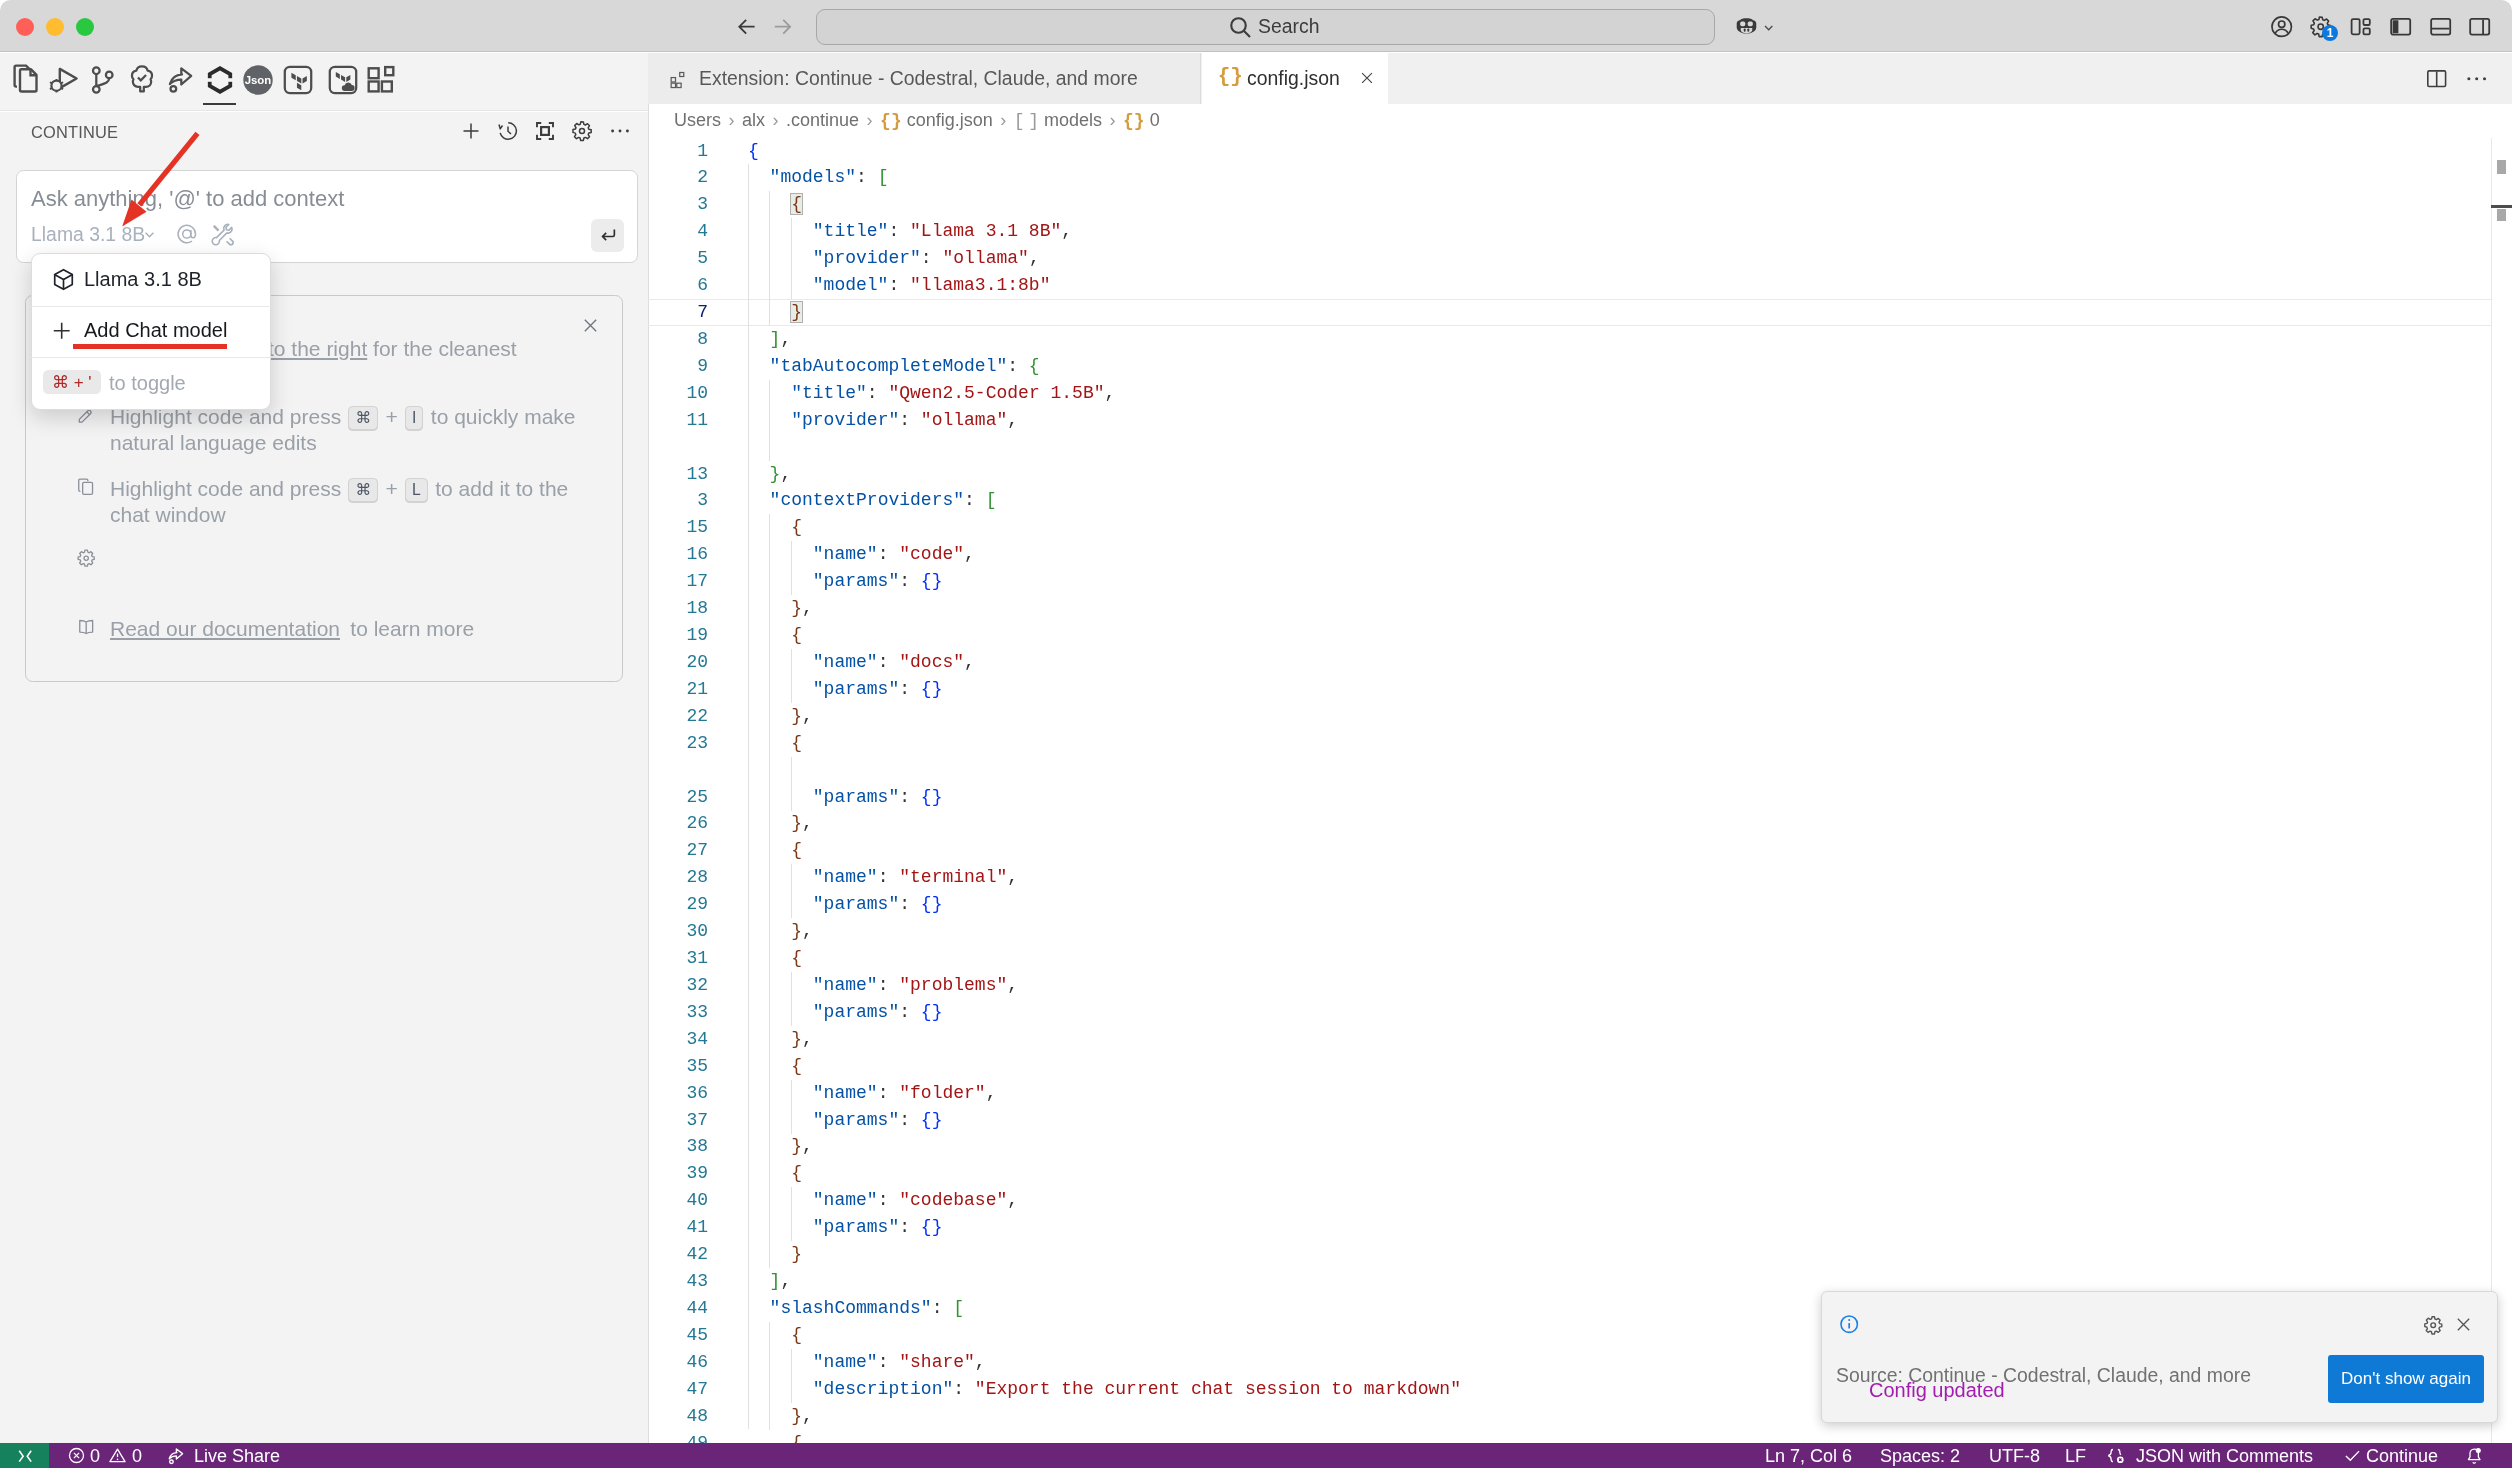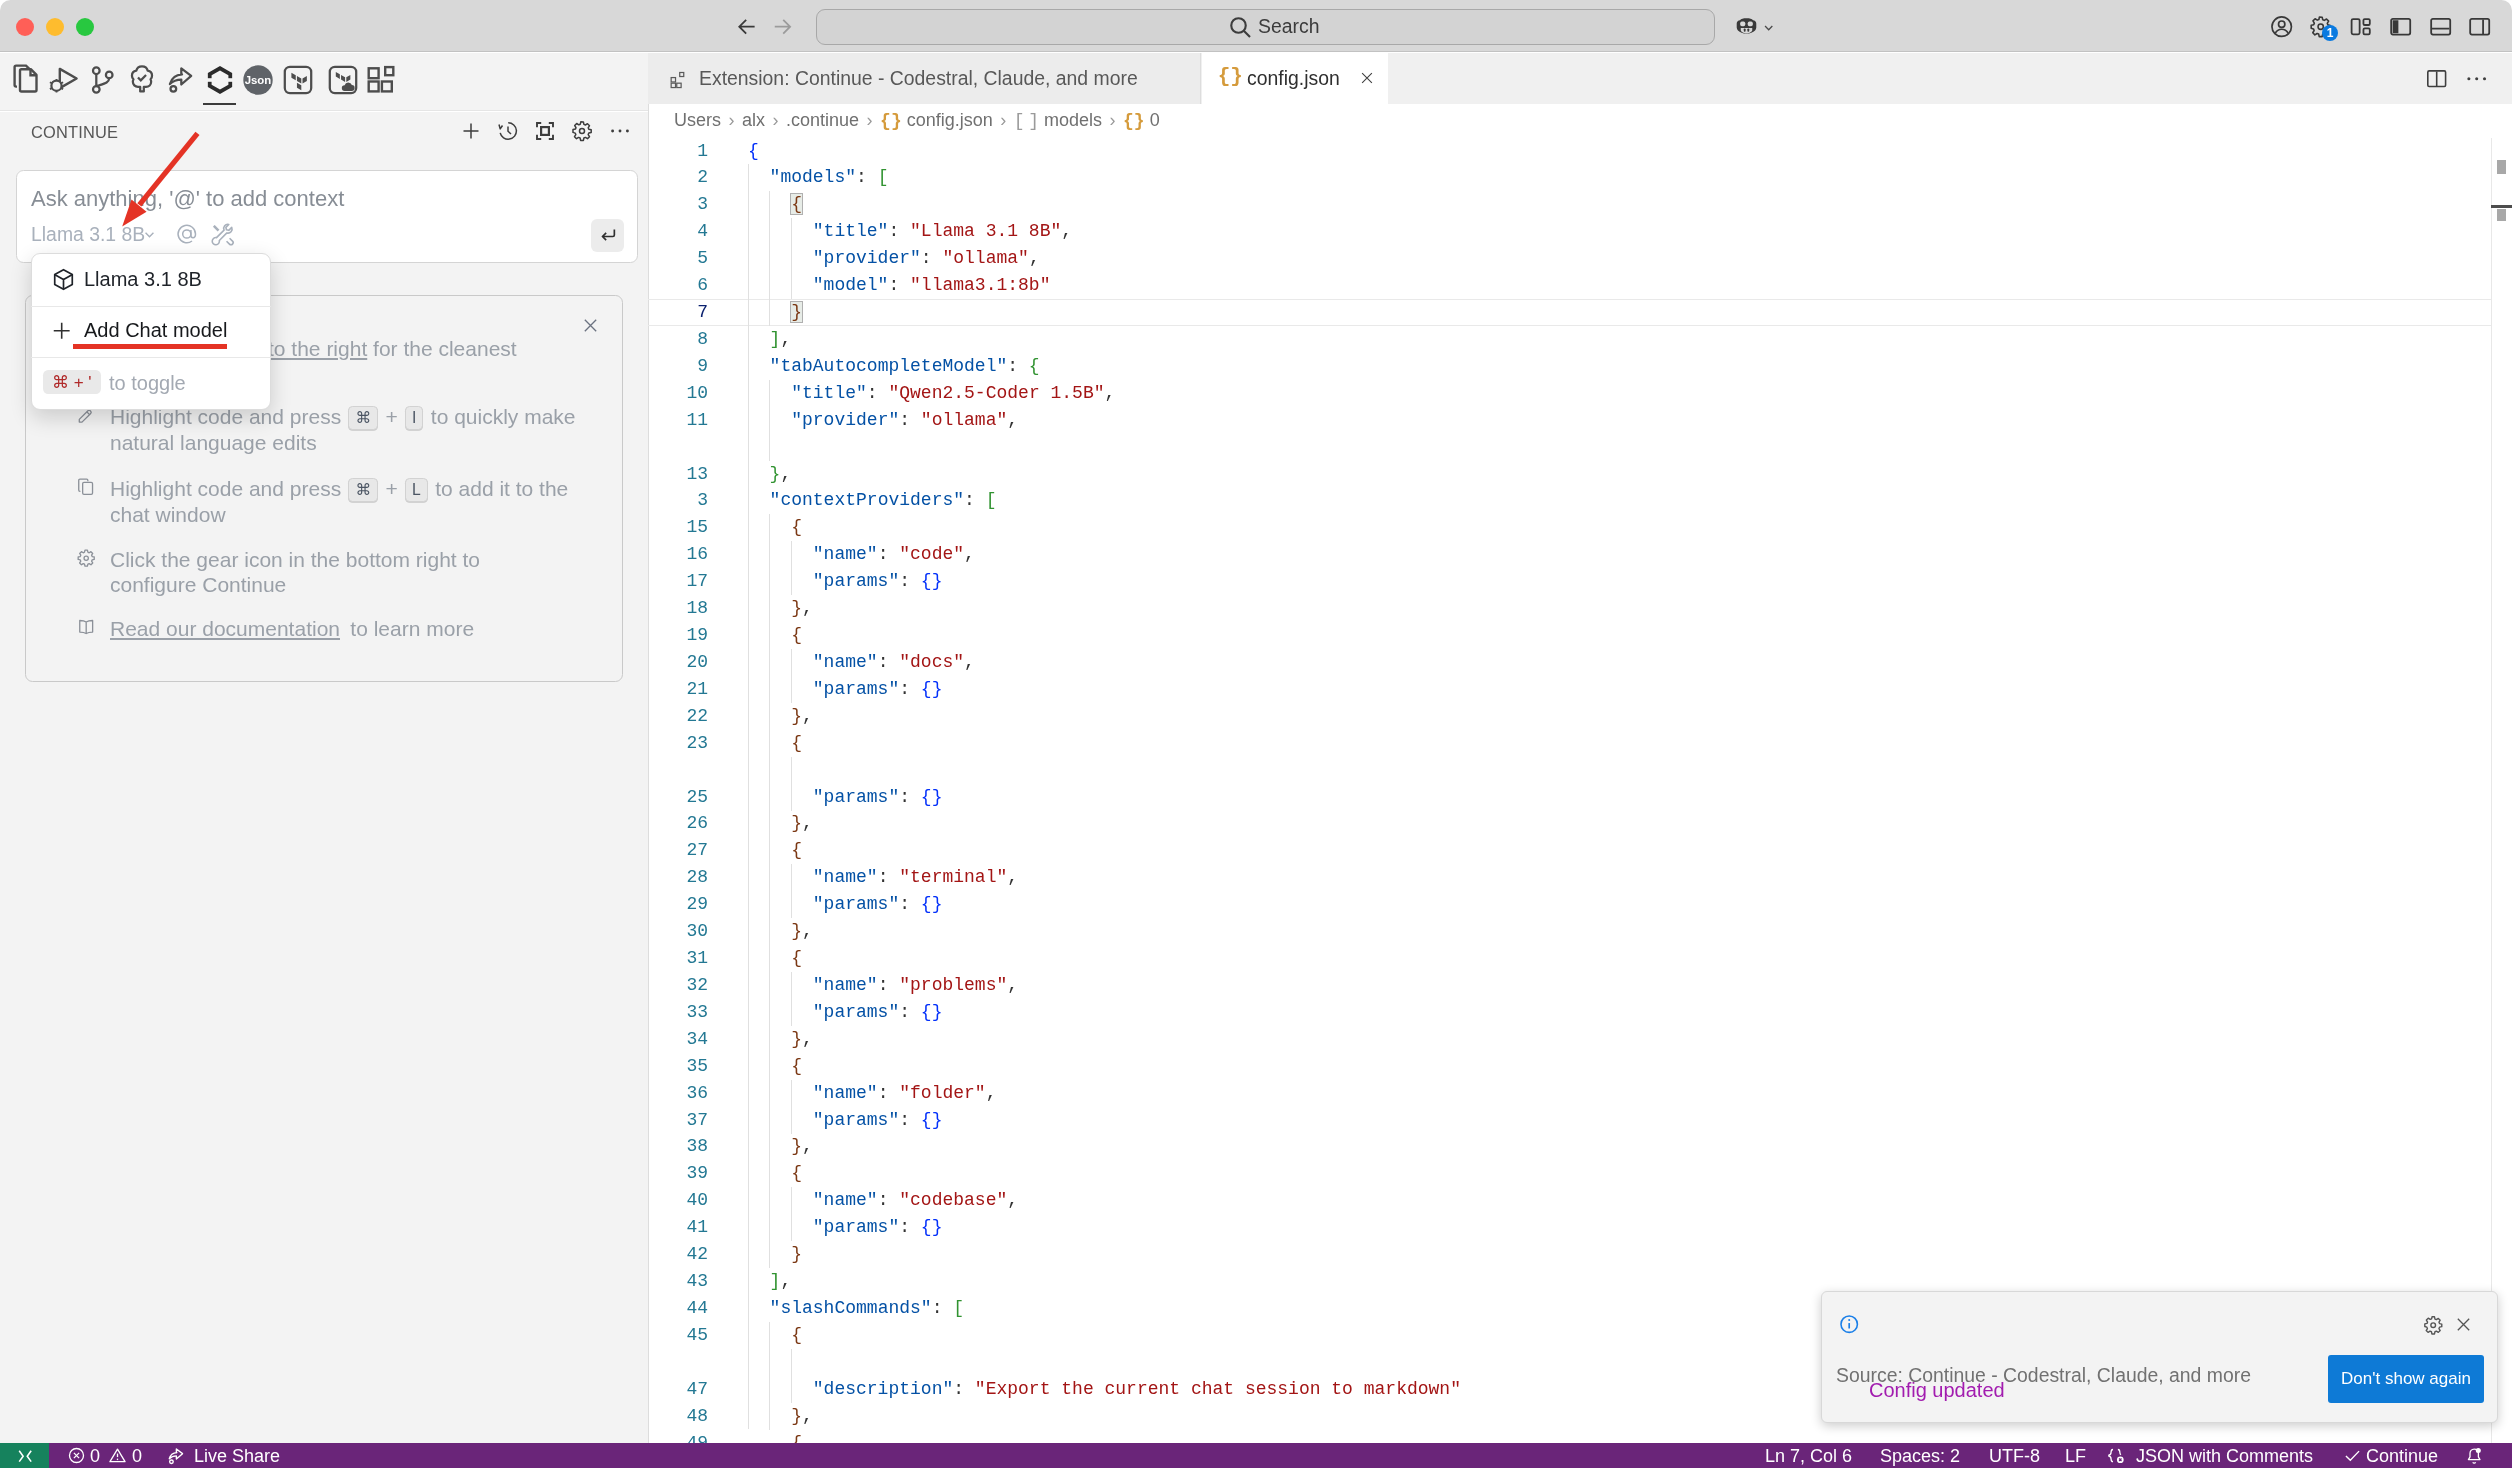--- a/index.html
+++ b/index.html
@@ -274,21 +274,20 @@
           <path d="M5.8 16.4h-.5A1.3 1.3 0 0 1 4 15.1V4.7c0-.7.6-1.3 1.3-1.3h7.2c.7 0 1.3.6 1.3 1.3v.9" stroke="#8b9098" stroke-width="1.4" fill="none"></path>
         </g>
       </svg></div>
 <div class="tip" style="left:110px;top:476px">Highlight code and press <span class="kbd">⌘</span> + <span class="kbd">L</span> to add it to the<br>chat window</div>
 <div style="position:absolute;left:75px;top:547px;width:22.4px;height:22.4px;line-height:0"><svg width="22.4" height="22.4" viewBox="0 0 30 30">
         <g transform="scale(1.2500)">
           <circle cx="12" cy="12" r="2.3" stroke="#8b9098" stroke-width="1.4" fill="none"></circle>
           <path d="M13.3 3.4l.5 2.2 1.4.6 1.9-1.2 1.9 1.9-1.2 1.9.6 1.4 2.2.5v2.6l-2.2.5-.6 1.4 1.2 1.9-1.9 1.9-1.9-1.2-1.4.6-.5 2.2h-2.6l-.5-2.2-1.4-.6-1.9 1.2-1.9-1.9 1.2-1.9-.6-1.4-2.2-.5v-2.6l2.2-.5.6-1.4-1.2-1.9 1.9-1.9 1.9 1.2 1.4-.6.5-2.2z" stroke="#8b9098" stroke-width="1.4" fill="none" stroke-linejoin="round"></path>
         </g>
       </svg></div>
-<div class="tip" style="left:110px;top:547px">Click the gear icon in the bottom right to<br>configure Continue</div>
 <div style="position:absolute;left:75px;top:616px;width:22.4px;height:22.4px;line-height:0"><svg width="22.4" height="22.4" viewBox="0 0 30 30">
         <g transform="scale(1.2500)">
           <path d="M12 6.4c-1.8-1.2-4.1-1.6-6.9-1.6v12.4c2.8 0 5.1.4 6.9 1.6 1.8-1.2 4.1-1.6 6.9-1.6V4.8c-2.8 0-5.1.4-6.9 1.6z" stroke="#8b9098" stroke-width="1.4" fill="none" stroke-linejoin="round"></path>
           <path d="M12 6.6v12" stroke="#8b9098" stroke-width="1.4"></path>
         </g>
       </svg></div>
 <div class="tip" style="left:110px;top:616px"><span style="text-decoration:underline;margin-right:4.5px">Read our documentation</span> to learn more</div>
 <div id="dropdown"></div>
 <div style="position:absolute;left:50px;top:266px;width:27px;height:27px;line-height:0"><svg width="27" height="27" viewBox="0 0 36 36">
         <g transform="scale(1.5000)">
@@ -396,20 +395,21 @@
 <div class="crow" style="top:1080px"><span class="num">36</span><span class="ctxt">      <span class="k">"name"</span><span class="p">: </span><span class="s">"folder"</span><span class="p">,</span></span></div>
 <div class="crow" style="top:1107px"><span class="num">37</span><span class="ctxt">      <span class="k">"params"</span><span class="p">: </span><span class="b1">{}</span></span></div>
 <div class="crow" style="top:1133px"><span class="num">38</span><span class="ctxt">    <span class="b3">}</span><span class="p">,</span></span></div>
 <div class="crow" style="top:1160px"><span class="num">39</span><span class="ctxt">    <span class="b3">{</span></span></div>
 <div class="crow" style="top:1187px"><span class="num">40</span><span class="ctxt">      <span class="k">"name"</span><span class="p">: </span><span class="s">"codebase"</span><span class="p">,</span></span></div>
 <div class="crow" style="top:1214px"><span class="num">41</span><span class="ctxt">      <span class="k">"params"</span><span class="p">: </span><span class="b1">{}</span></span></div>
 <div class="crow" style="top:1241px"><span class="num">42</span><span class="ctxt">    <span class="b3">}</span></span></div>
 <div class="crow" style="top:1268px"><span class="num">43</span><span class="ctxt">  <span class="b2">]</span><span class="p">,</span></span></div>
 <div class="crow" style="top:1295px"><span class="num">44</span><span class="ctxt">  <span class="k">"slashCommands"</span><span class="p">: </span><span class="b2">[</span></span></div>
 <div class="crow" style="top:1322px"><span class="num">45</span><span class="ctxt">    <span class="b3">{</span></span></div>
+<div class="crow" style="top:1349px"><span class="num">46</span><span class="ctxt">      <span class="k">"name"</span><span class="p">: </span><span class="s">"share"</span><span class="p">,</span></span></div>
 <div class="crow" style="top:1376px"><span class="num">47</span><span class="ctxt">      <span class="k">"description"</span><span class="p">: </span><span class="s">"Export the current chat session to markdown"</span><span class="p"></span></span></div>
 <div class="crow" style="top:1403px"><span class="num">48</span><span class="ctxt">    <span class="b3">}</span><span class="p">,</span></span></div>
 <div class="crow" style="top:1430px"><span class="num">49</span><span class="ctxt">    <span class="b3">{</span></span></div>
 <div style="position:absolute;left:2491px;top:138px;width:0.7px;height:1305px;background:#e8e8e8"></div>
 <div style="position:absolute;left:2497px;top:160px;width:9px;height:13.5px;background:#a8a8a8"></div>
 <div style="position:absolute;left:2491px;top:205px;width:21px;height:3px;background:#4d4d4d"></div>
 <div style="position:absolute;left:2497px;top:209px;width:9px;height:12px;background:#a8a8a8"></div>
 <div id="statusbar"></div>
 <div id="remote"></div>
 <div style="position:absolute;left:13.5px;top:1445px;width:22.4px;height:22.4px;line-height:0"><svg width="22.4" height="22.4" viewBox="0 0 30 30">

